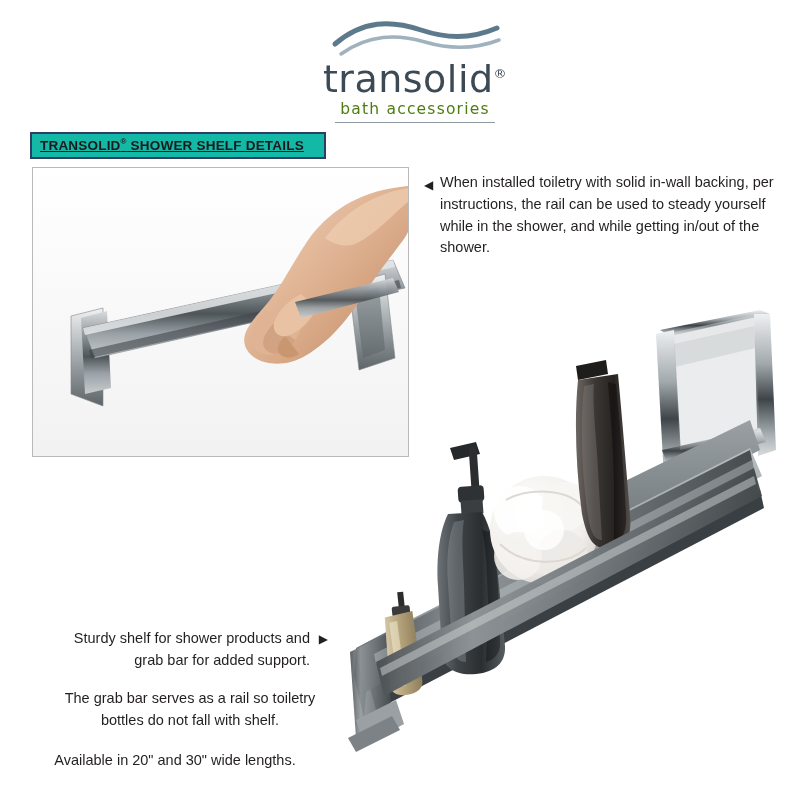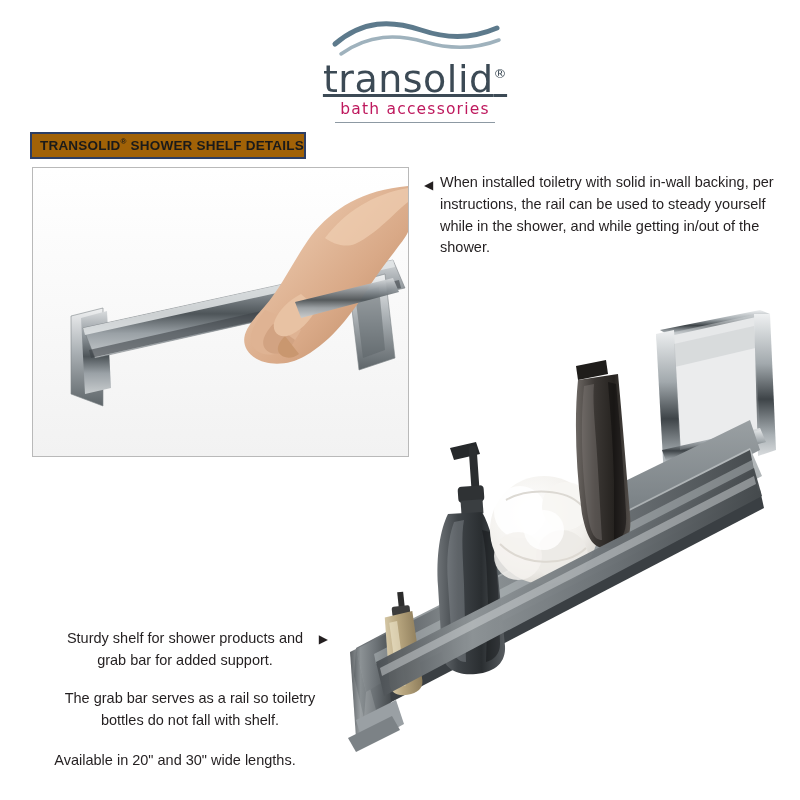--- a/index.html
+++ b/index.html
@@ -32,53 +32,53 @@
   }
   .logo-word {
     font-size: 38px;
     letter-spacing: 0.5px;
     color: #3c4a55;
     font-family: "DejaVu Sans", sans-serif;
     font-weight: 400;
     line-height: 1;
     position: relative;
     display: inline-block;
-    text-decoration: underline;
   }
   .logo-reg {
     font-size: 13px;
     vertical-align: super;
     color: #3c4a55;
   }
   .logo-sub {
     font-size: 15.5px;
-    color: #be185d;
+    color: #4d7c0f;
     letter-spacing: 1.2px;
     margin-top: 2px;
     font-family: "DejaVu Sans", sans-serif;
   }
   .logo-rule {
     width: 160px;
     height: 1px;
     background: #8d99a3;
     margin: 4px auto 0 auto;
   }
 
   
   .title-bar {
     position: absolute;
     left: 30px;
     top: 132px;
-    background: #a16207;
+    background: #14b8a6;
     border: 2px solid #2c3e64;
-    padding: 3px 0 4px 8px;
+    padding: 3px 20px 4px 8px;
     font-size: 13.5px;
     font-weight: bold;
     color: #1a1a1a;
     letter-spacing: 0.2px;
+    text-decoration: underline;
   }
   .title-bar .reg {
     font-size: 8px;
     vertical-align: super;
   }
 
   
   .photo-panel {
     position: absolute;
     left: 32px;
@@ -112,21 +112,21 @@
   }
 
   
   .caption {
     position: absolute;
     font-size: 14.5px;
     line-height: 1.5;
     color: #231f20;
     text-align: center;
   }
-  #caption-1 { left: 60px; top: 628px; width: 250px; }
+  #caption-1 { left: 60px; top: 628px; width: 250px; text-align: right; }
   #caption-1 .arrow {
     position: absolute;
     right: -18px;
     top: 2px;
     font-size: 12px;
   }
   #caption-2 { left: 60px; top: 688px; width: 260px; }
   #caption-3 { left: 30px; top: 750px; width: 290px; }
 
   

